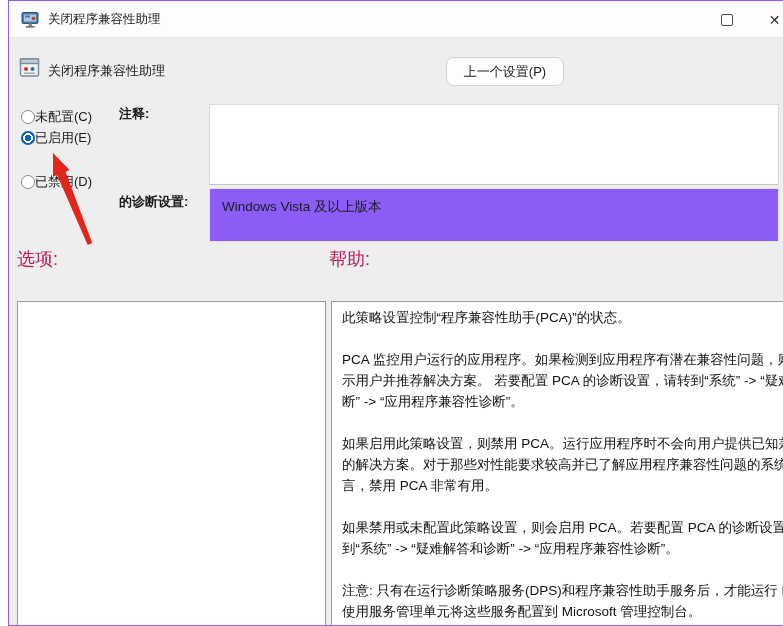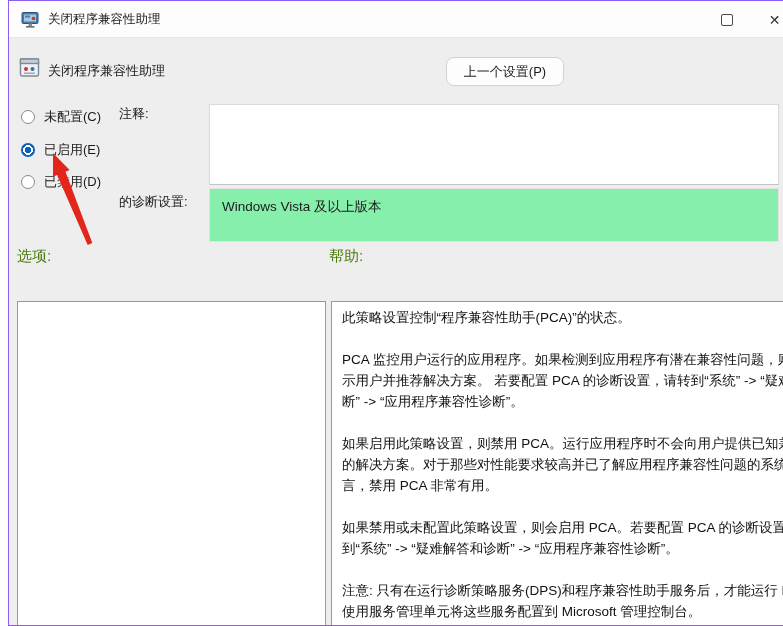--- a/index.html
+++ b/index.html
@@ -21,40 +21,40 @@
   .hdr-icon{position:absolute;left:10px;top:56px;width:21px;height:21px;}
   .setting-name{position:absolute;left:39px;top:61px;font-size:13px;color:#1b1b1b;}
   .nav-btn{
     position:absolute;top:56px;height:29px;background:#fdfdfd;border:1px solid #d2d2d2;
     border-radius:8px;font-size:13px;color:#1b1b1b;text-align:center;line-height:27px;
     box-sizing:border-box;padding:0 14px;cursor:default;
   }
   .nav-prev{left:437px;width:118px;}
   .nav-next{left:563px;width:114px;}
   
-  .radio-row{position:absolute;left:12px;display:flex;align-items:center;gap:9px;height:18px;}
+  .radio-row{position:absolute;left:12px;display:flex;align-items:center;height:18px;}
   .radio-dot{width:14px;height:14px;border-radius:50%;border:1px solid #8a8a8a;background:#fff;box-sizing:border-box;flex:0 0 auto;}
   .radio-dot.selected{
     border:none;
     background:radial-gradient(circle,#0b61b8 0 3.2px,#ffffff 3.2px 4.8px,#0b61b8 4.8px 100%);
   }
   .radio-label{font-size:13px;color:#1b1b1b;white-space:nowrap;}
   
-  .field-label{position:absolute;font-size:13px;color:#1b1b1b;}
+  .field-label{position:absolute;font-size:13px;color:#1b1b1b;font-weight:bold;}
   .comment-box{
     position:absolute;left:200px;top:103px;width:570px;height:81px;box-sizing:border-box;
     background:#ffffff;border:1px solid #dadada;border-bottom-color:#c4c4c4;resize:none;outline:none;
     font-family:inherit;font-size:13px;padding:4px 8px;
   }
   .platform-box{
     position:absolute;left:200px;top:187px;width:570px;height:54px;box-sizing:border-box;
-    background:#86efac;border:1px solid #e3e3e3;padding:9px 12px;font-size:13.5px;color:#1b1b1b;
+    background:#8b5cf6;border:1px solid #e3e3e3;padding:9px 12px;font-size:13.5px;color:#1b1b1b;
   }
   
-  .section-label{position:absolute;top:246px;font-size:15px;color:#4d7c0f;}
+  .section-label{position:absolute;top:246px;font-size:18px;color:#be185d;}
   .panel{position:absolute;top:300px;bottom:-2px;background:#ffffff;border:1px solid #9a9a9a;box-sizing:border-box;}
   .options-panel{left:8px;width:309px;}
   .help-panel{left:322px;width:534px;padding:5px 10px;overflow:hidden;}
   .help-text{font-size:13.5px;line-height:21px;color:#121212;white-space:pre-wrap;word-break:break-all;}
   
   .arrow-overlay{position:absolute;left:30px;top:140px;width:70px;height:115px;pointer-events:none;}
 </style>
 </head>
 <body>
 
@@ -85,21 +85,21 @@
     <circle cx="13.5" cy="12" r="2" fill="#3a6ea5"></circle>
     <rect x="5" y="15.5" width="11" height="1.4" fill="#9aa7b1"></rect>
   </svg>
   <span class="setting-name">关闭程序兼容性助理</span>
   <button class="nav-btn nav-prev">上一个设置(P)</button>
 
   <div class="radio-row" style="top:107px;">
     <div class="radio-dot"></div>
     <span class="radio-label">未配置(C)</span>
   </div>
-  <div class="radio-row" style="top:140px;">
+  <div class="radio-row" style="top:128px;">
     <div class="radio-dot selected"></div>
     <span class="radio-label">已启用(E)</span>
   </div>
   <div class="radio-row" style="top:172px;">
     <div class="radio-dot"></div>
     <span class="radio-label">已禁用(D)</span>
   </div>
 
   <span class="field-label" style="left:110px;top:104px;">注释:</span>
   <textarea class="comment-box" style=""></textarea>

